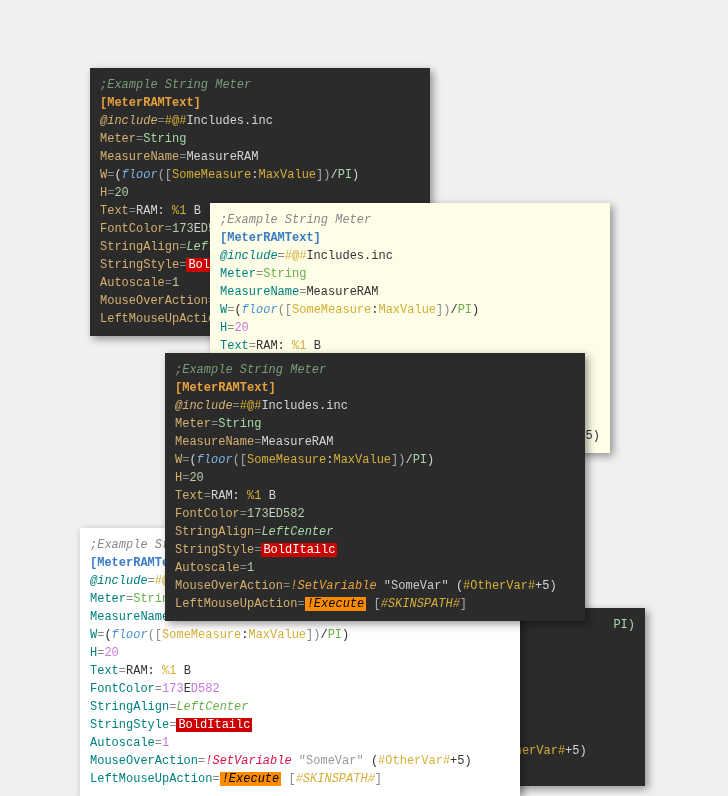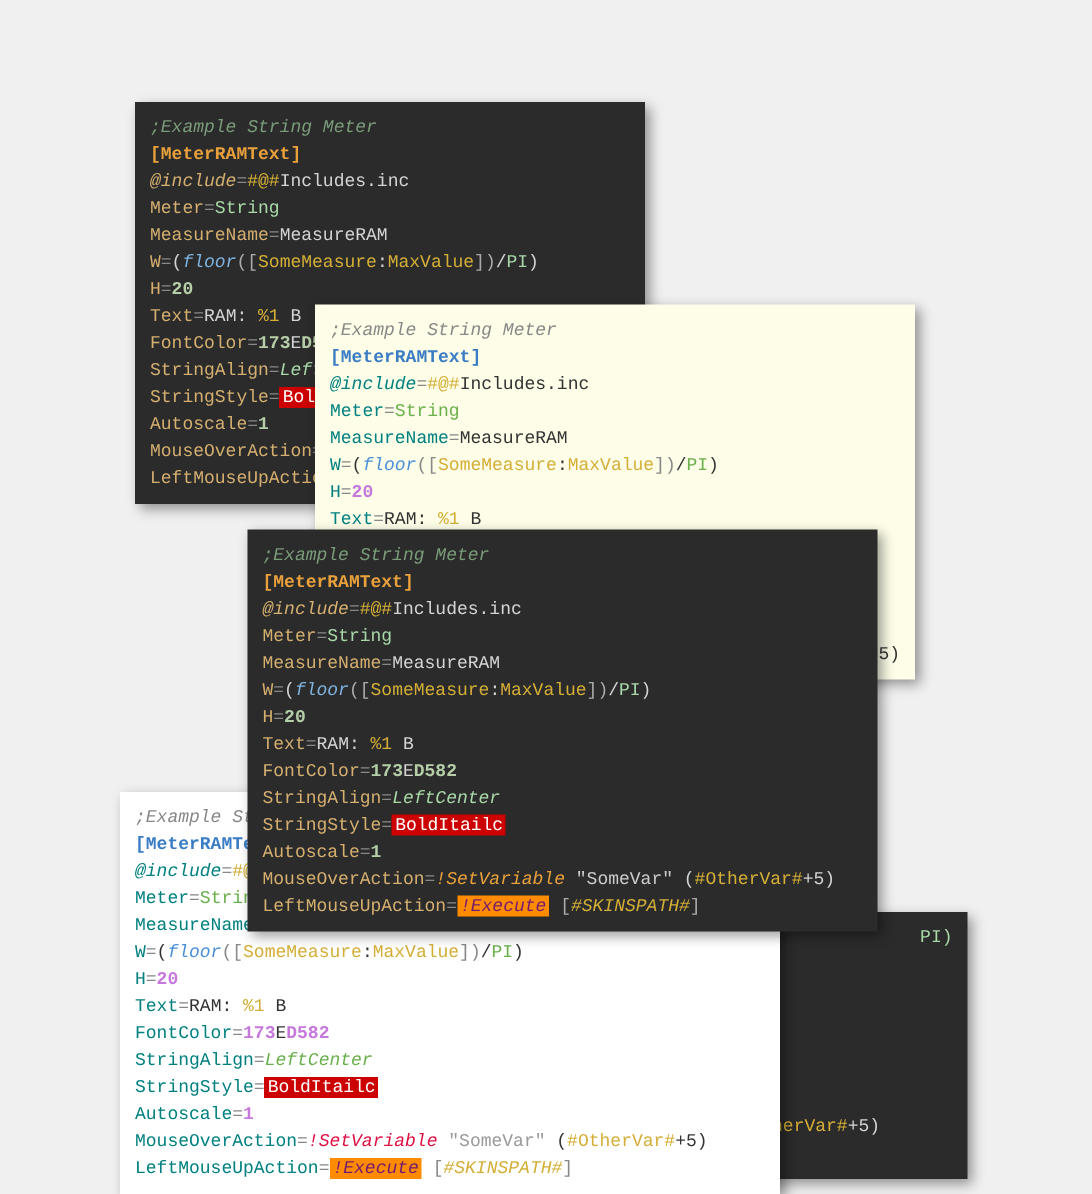--- a/index.html
+++ b/index.html
@@ -33,33 +33,33 @@
     .comment { color: #888; font-style: italic; }
     .dark .comment { color: #7a9b7a; }
     .section { color: #e8a03c; font-weight: bold; }
     .white .section, .light-yellow .section { color: #3a7dc4; }
     .key { color: #b8860b; }
     .dark .key { color: #d4af70; }
     .white .key, .light-yellow .key { color: #008080; }
     .eq { color: #888; }
     .str { color: #6ab04c; }
     .dark .str { color: #a8d8a8; }
-    .num { color: #c678dd; font-weight: bold; }
+    .num { color: #c678dd; }
     .dark .num { color: #b5cea8; }
     .func { color: #4a90d9; font-style: italic; text-align: right; }
     .dark .func { color: #7fb3e0; }
     .var { color: #d4af37; }
     .bracket { color: #888; }
     .dark .bracket { color: #aaa; }
     .bang { color: #d14; font-style: italic; }
     .dark .bang { color: #e8a03c; }
     .quoted { color: #999; }
     .dark .quoted { color: #ccc; }
     .highlight-red { background: #cc0000; color: #fff; padding: 0 2px; }
-    .highlight-orange { background: #ff8c00; color: #701a75; padding: 0 2px; }
+    .highlight-orange { background: #ff8c00; color: #000000; padding: 0 2px; }
     .italic { font-style: italic; }
 
     .line { display: block; }
   </style>
 </head>
 <body>
 
 <div class="code-panel dark p1">
   <span class="line comment italic">;Example String Meter</span>
   <span class="line section">[MeterRAMText]</span>

